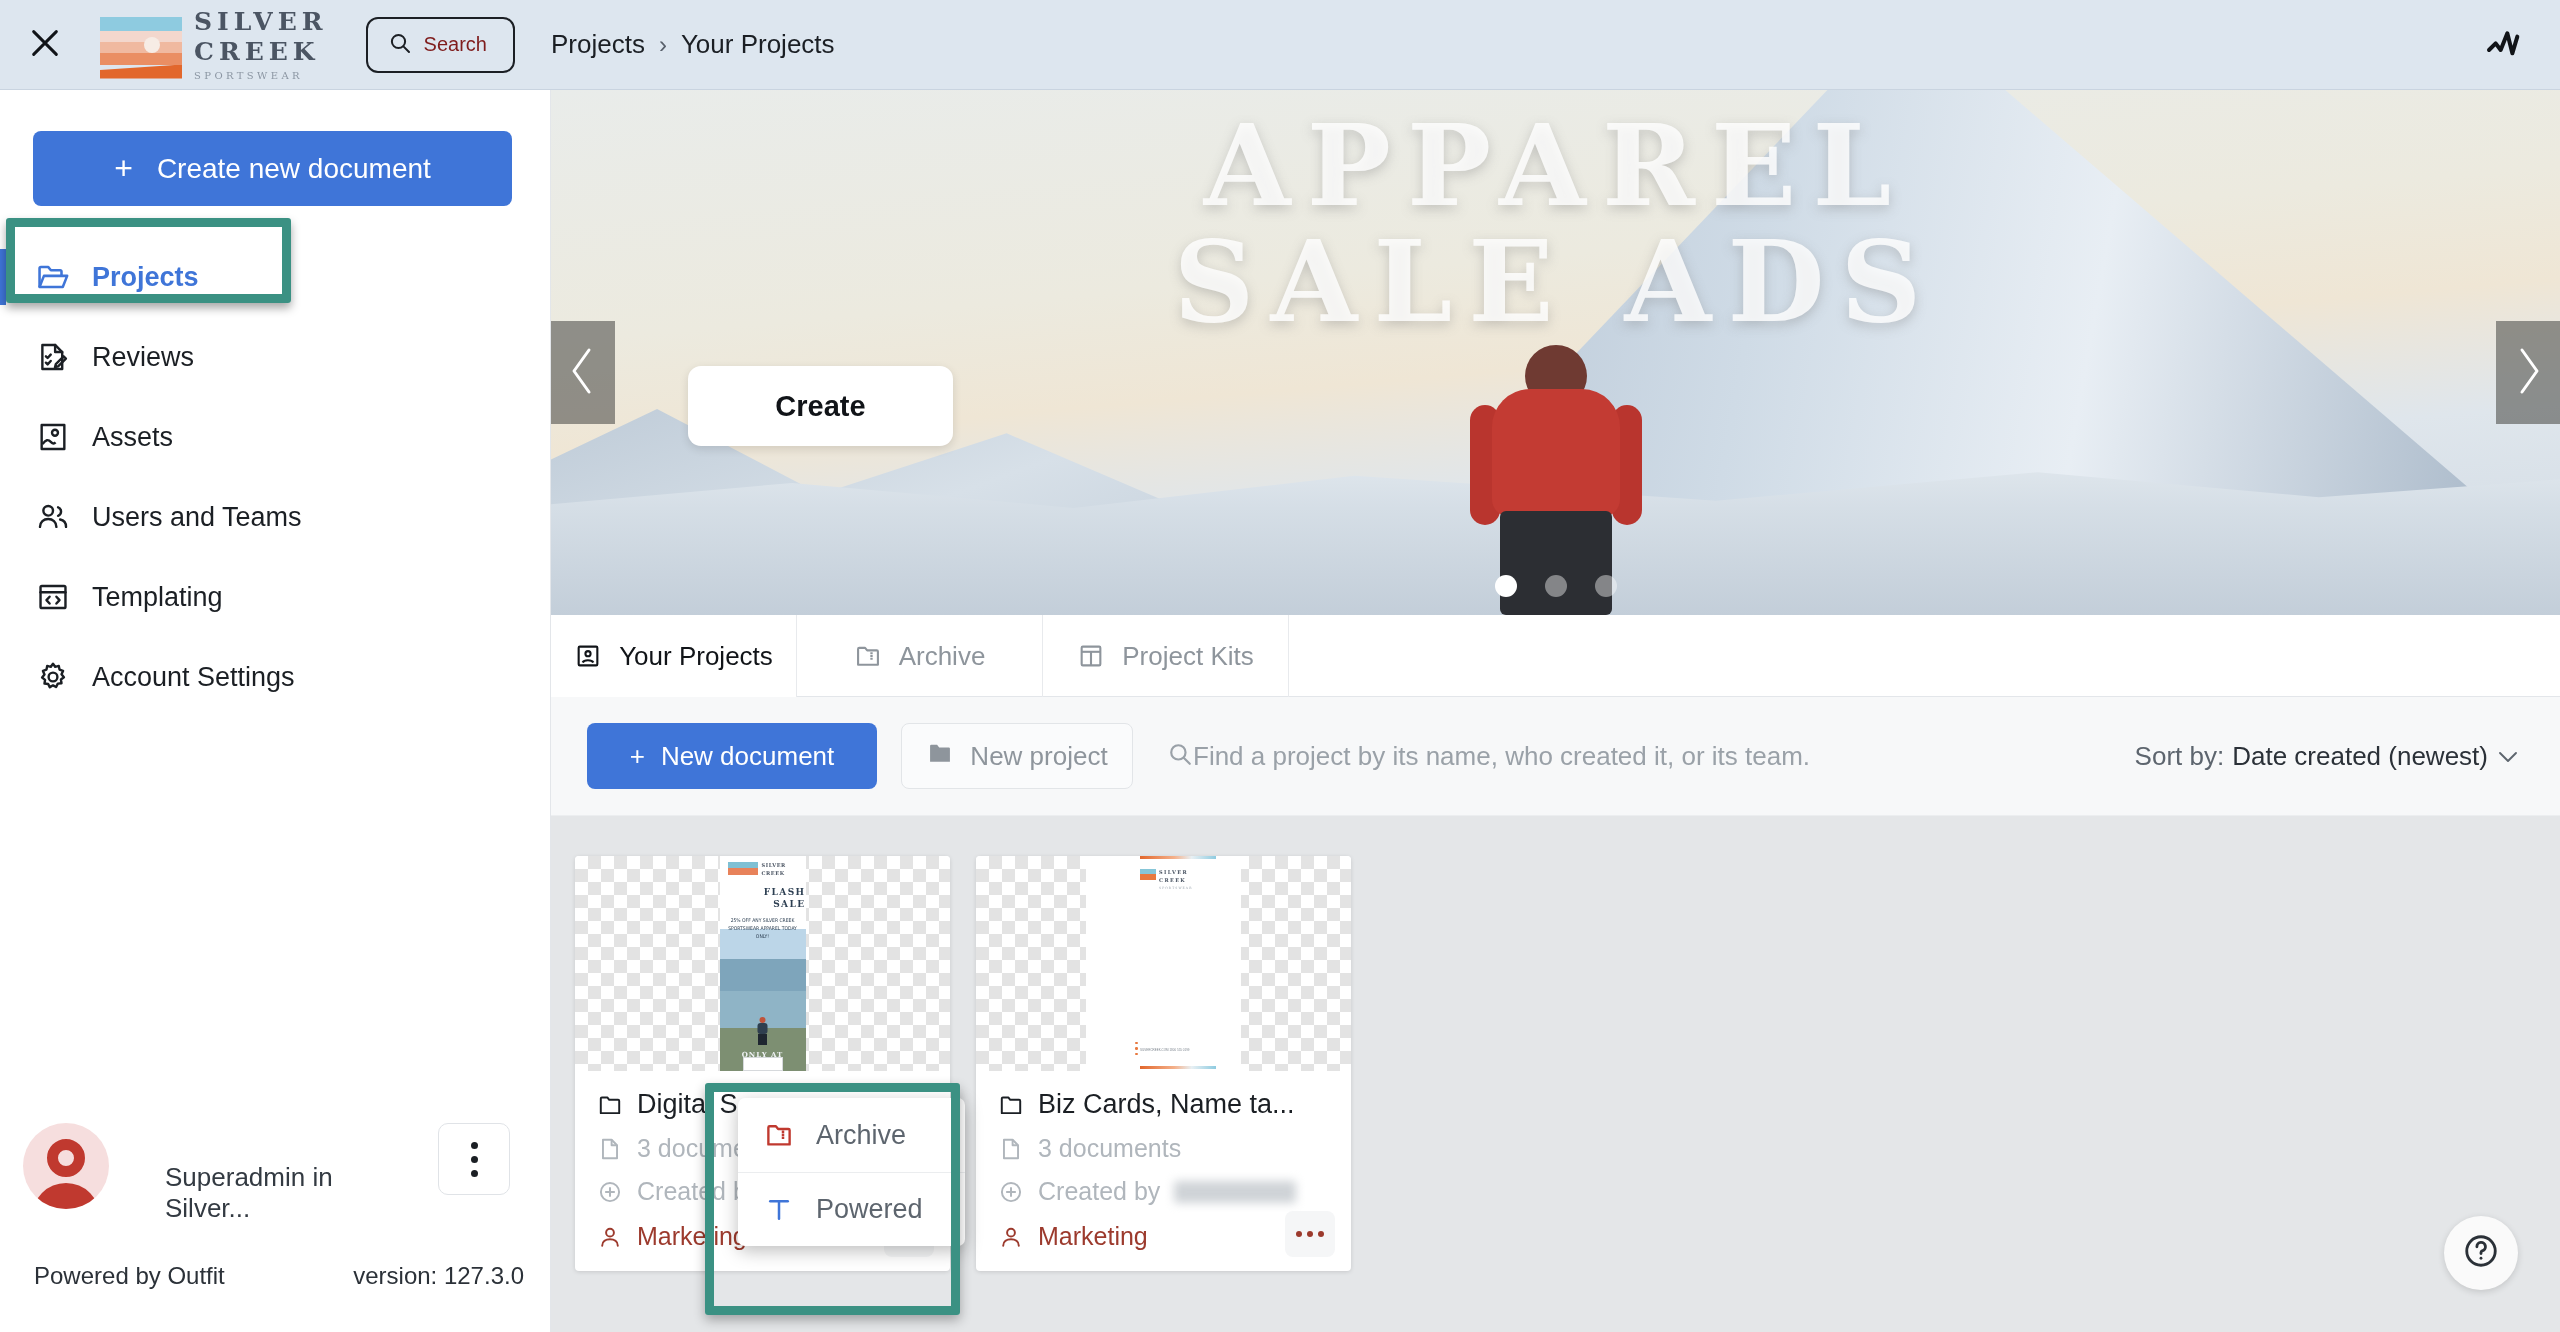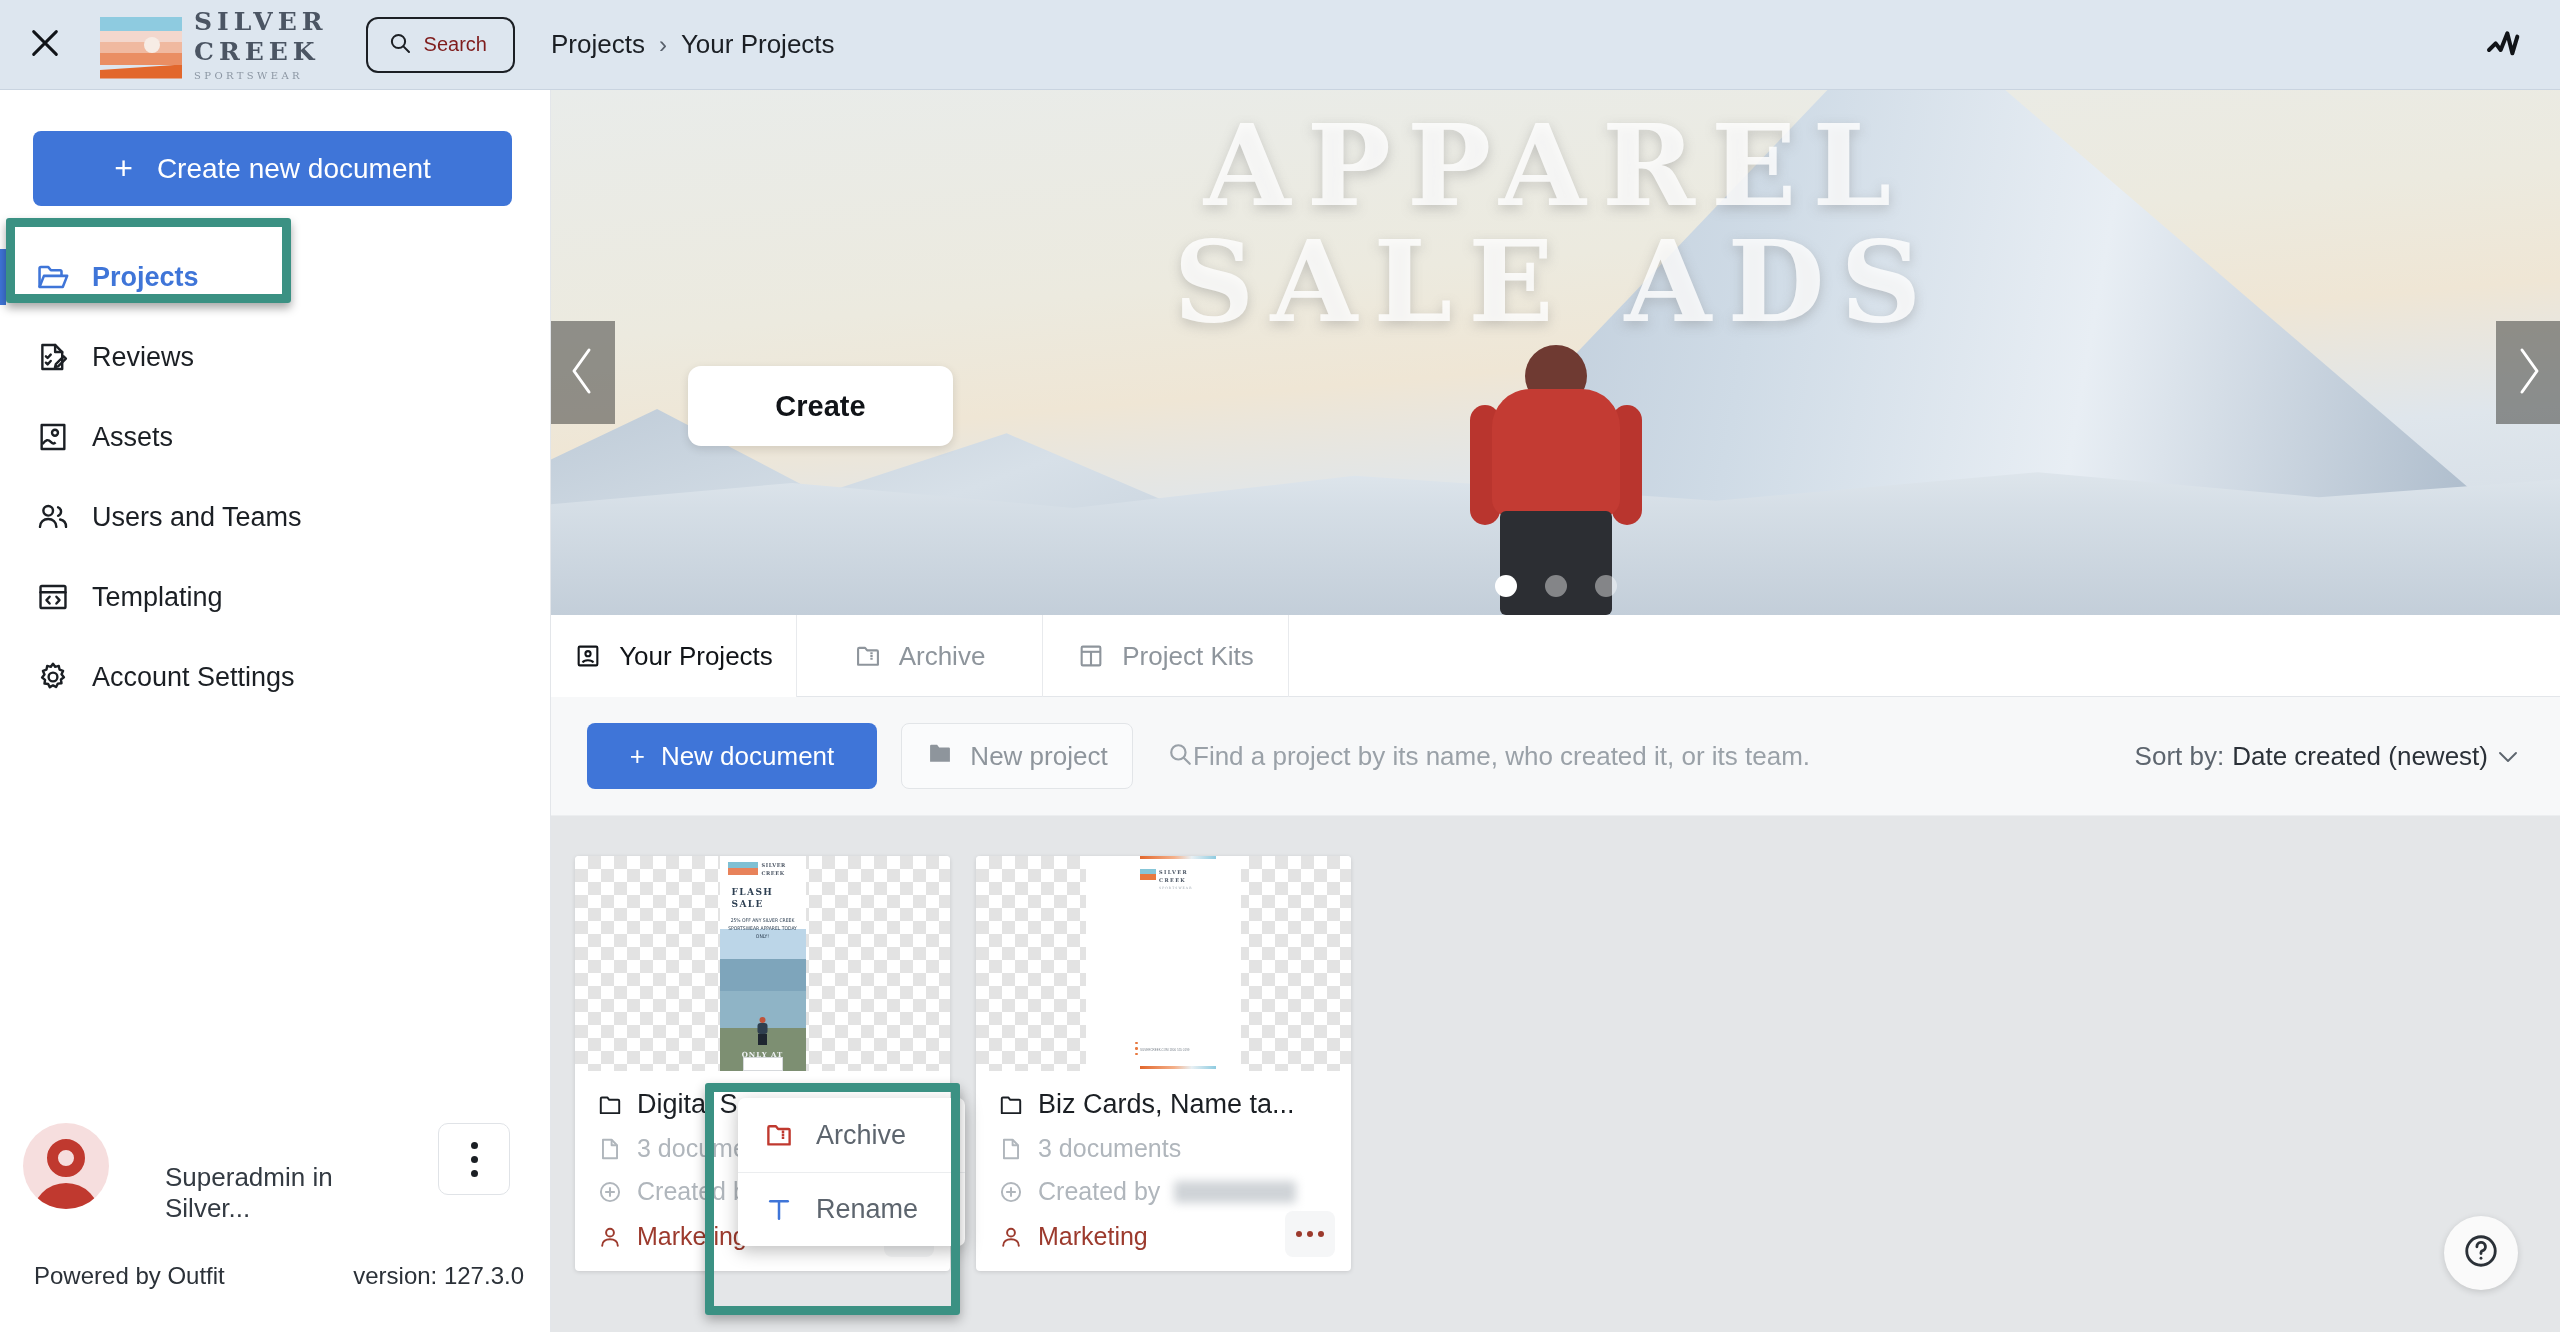--- a/index.html
+++ b/index.html
@@ -286,21 +286,21 @@
   .art-banner .bl {
     position: absolute; top: 6px; left: 8px; width: 30px; height: 13px;
     background: linear-gradient(180deg,#7fc0d4 0 45%, #e8825a 45% 100%);
   }
   .art-banner .btxt {
     position: absolute; top: 6px; left: 42px; width: 38px;
     font-family: "DejaVu Serif", serif; font-size: 5px; line-height: 1.5;
     letter-spacing: .6px; color: #4b5563; font-weight: 700;
   }
   .art-banner .flash {
-    position: absolute; top: 30px; left: 12px; right: 0; text-align: left;
+    position: absolute; top: 30px; left: 12px; right: 0; text-align: right;
     font-family: "DejaVu Serif", serif; font-weight: 700; font-size: 9px;
     letter-spacing: 1.4px; color: #2d3f52; line-height: 1.35;
   }
   .art-banner .sub {
     position: absolute; top: 60px; left: 6px; right: 6px; text-align: center;
     font-family: "DejaVu Sans Condensed","DejaVu Sans", sans-serif; font-size: 5px;
     line-height: 1.6; color: #2d3f52;
   }
   .art-banner .person {
     position: absolute; bottom: 26px; left: 50%; transform: translateX(-50%);
@@ -821,21 +821,21 @@
     </span>
     <span>Archive</span>
   </div>
   <div class="ctx-item">
     <span class="ico">
       <svg viewBox="0 0 24 24" fill="none" stroke="#3f75d8" stroke-width="2" stroke-linecap="round">
         <path d="M5 5h14"></path>
           <path d="M12 5v14"></path>
       </svg>
     </span>
-    <span>Rename</span>
+    <span>Powered</span>
   </div>
 </div>
 
 <div class="annot-ctx"></div>
 
 <div class="help-btn">
   <span>
     <svg viewBox="0 0 24 24" fill="none" stroke="#2b3138" stroke-width="1.8" stroke-linecap="round">
       <circle cx="12" cy="12" r="9"></circle>
       <path d="M9.4 9.3a2.7 2.7 0 1 1 3.3 2.6c-.5.2-.7.6-.7 1.2v.5"></path>

